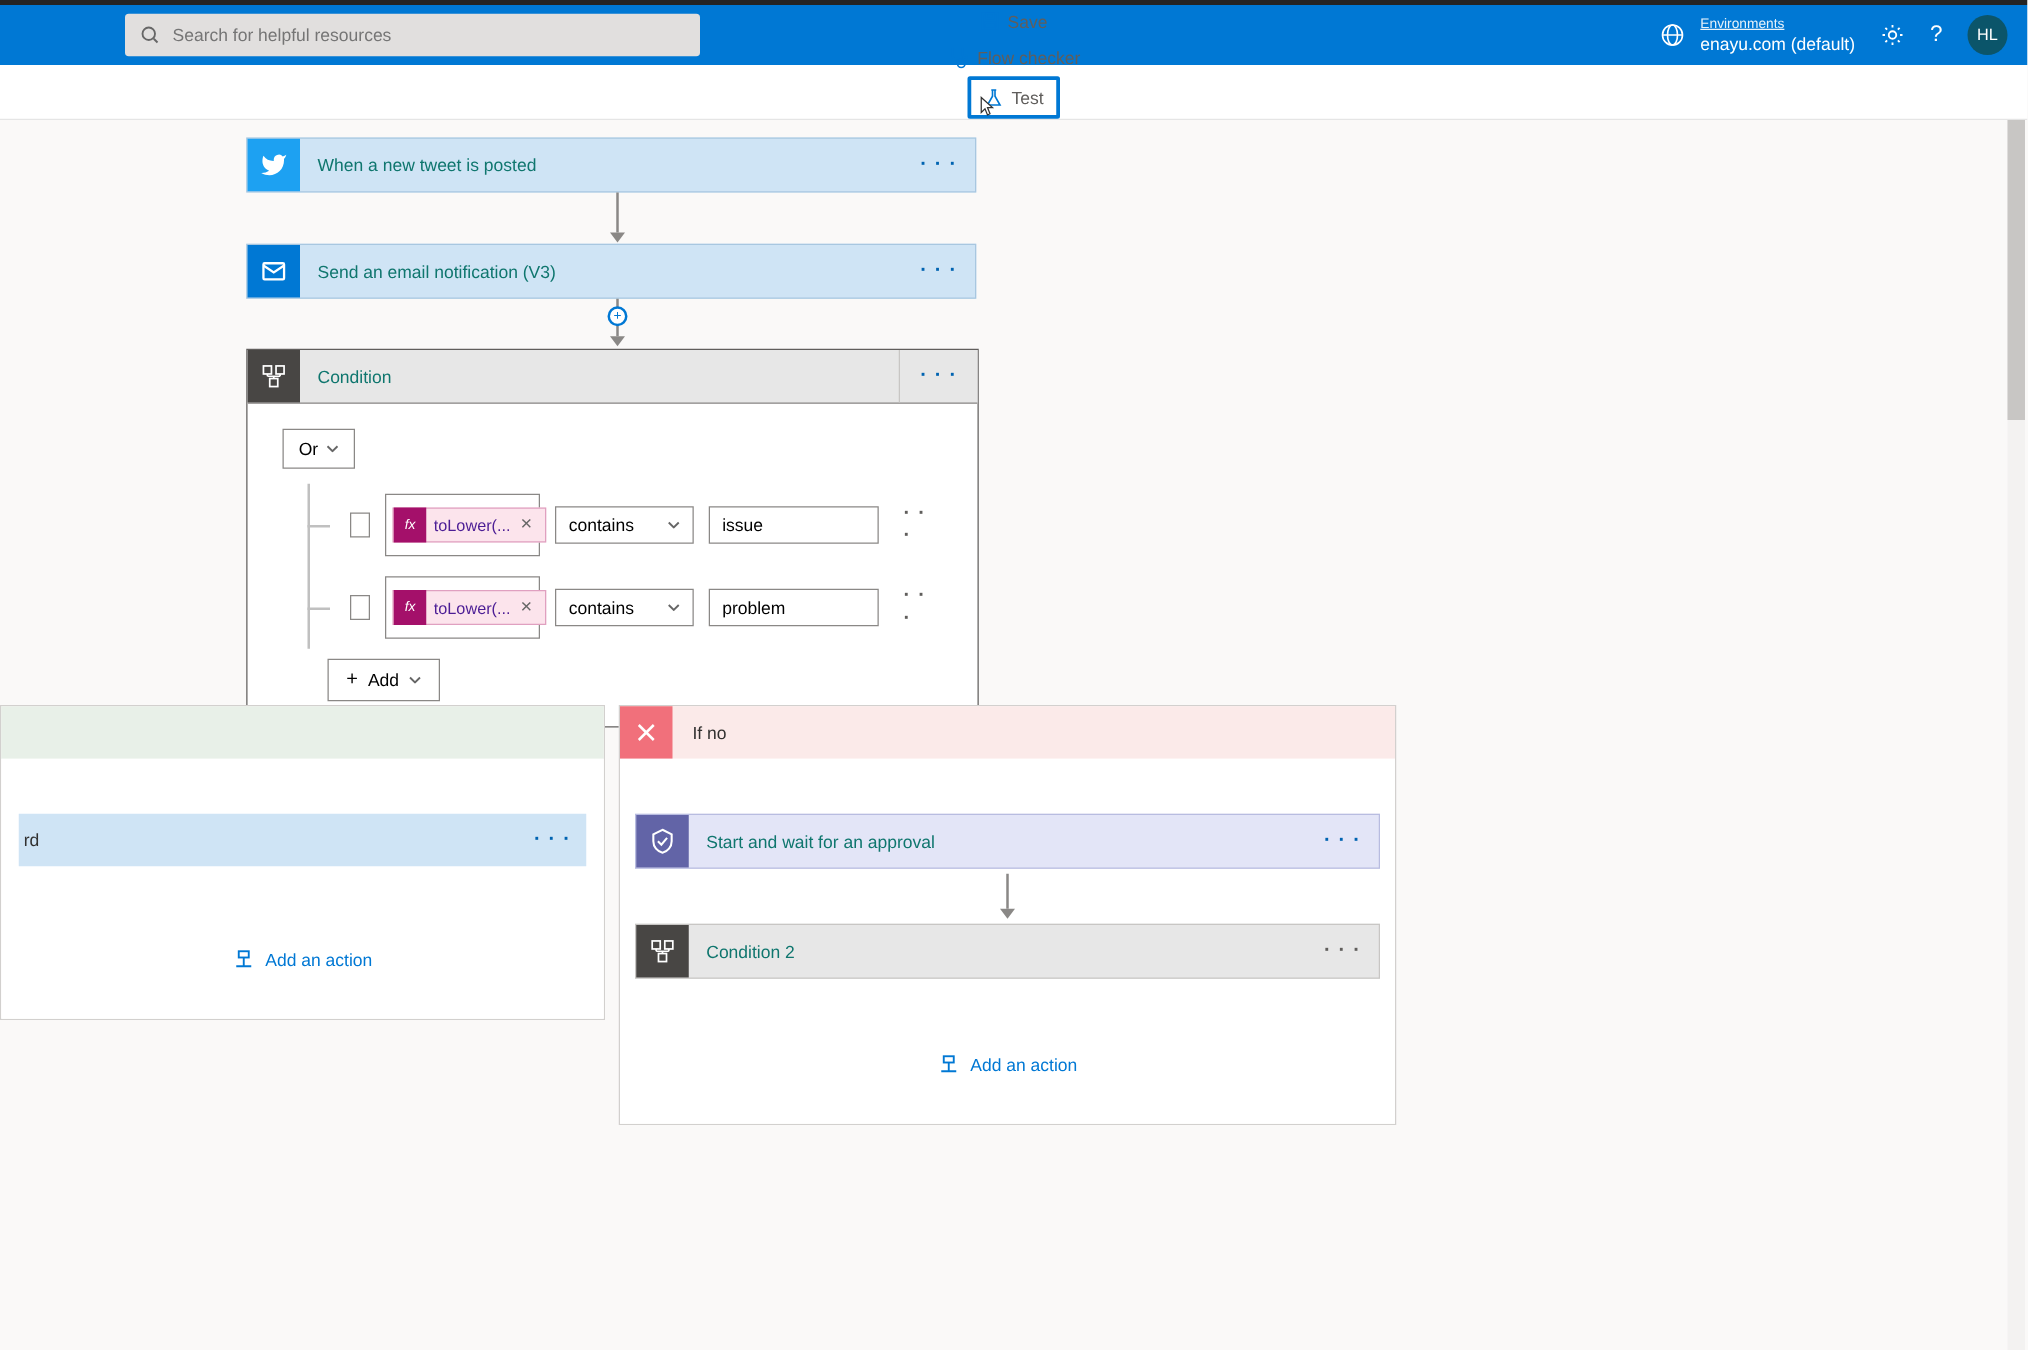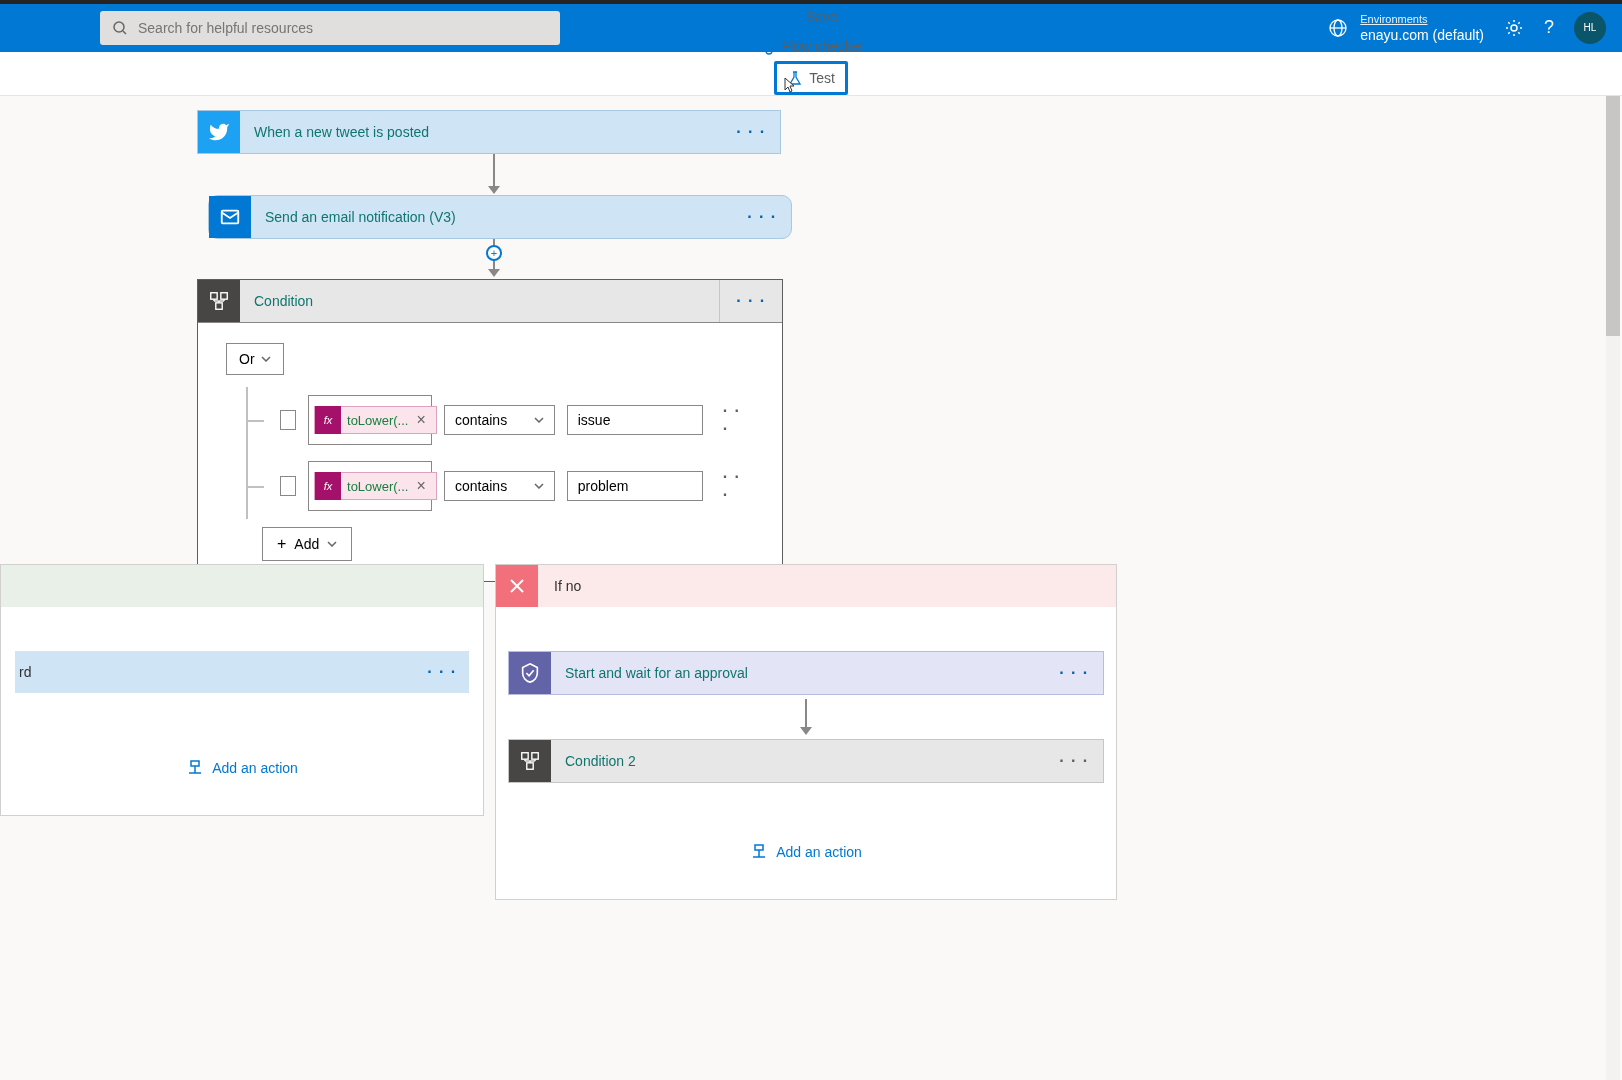--- a/index.html
+++ b/index.html
@@ -9,21 +9,21 @@
     .header { background: #0078d4; height: 48px; display: flex; align-items: center; padding: 0 16px; color: white; }
     .search-box { margin-left: 84px; width: 460px; height: 34px; background: #e1dfde; border-radius: 3px; display: flex; align-items: center; padding: 0 12px; }
     .search-box svg { margin-right: 10px; }
     .search-box input { border: none; background: transparent; outline: none; font-size: 14px; color: #666; flex: 1; }
     .header-right { margin-left: auto; display: flex; align-items: center; gap: 20px; }
     .env-section { display: flex; align-items: center; gap: 12px; }
     .env-text { display: flex; flex-direction: column; line-height: 1.3; }
     .env-label { font-size: 11px; opacity: 0.9; text-decoration: underline; }
     .env-value { font-size: 14px; }
     .header-icon { cursor: pointer; display: flex; align-items: center; }
-    .avatar { width: 32px; height: 32px; border-radius: 50%; background: #0b556a; display: flex; align-items: center; justify-content: center; font-size: 10px; font-weight: 500; }
+    .avatar { width: 32px; height: 32px; border-radius: 50%; background: #0b556a; display: flex; align-items: center; justify-content: center; font-size: 13px; font-weight: 500; }
     
     .toolbar { background: white; height: 44px; display: flex; align-items: center; justify-content: flex-end; padding: 0 8px; border-bottom: 1px solid #e5e5e5; flex-direction: column; }
     .toolbar-btn { display: flex; align-items: center; gap: 6px; padding: 6px 10px; cursor: pointer; color: #605e5c; font-size: 14px; }
     .toolbar-btn.highlighted { border: 3px solid #0078d4; border-radius: 2px; }
     
     .canvas { position: relative; width: 100%; height: calc(100% - 96px); overflow: hidden; }
     
     .flow-card { position: absolute; width: 584px; background: #cfe4f5; border: 1px solid #a8c7e0; display: flex; align-items: center; }
     .card-icon { width: 42px; height: 42px; display: flex; align-items: center; justify-content: center; flex-shrink: 0; }
     .card-title { flex: 1; padding: 0 14px; font-size: 14px; color: #0f766e; }
@@ -45,21 +45,21 @@
     .condition-header .card-menu-box { border-left: 1px solid #c8c6c4; padding: 12px 16px; }
     .condition-body { padding: 20px 28px 20px 28px; }
     .or-selector { border: 1px solid #8a8886; padding: 7px 12px; display: inline-flex; align-items: center; gap: 6px; font-size: 14px; cursor: pointer; }
     .condition-rows { margin-top: 12px; border-left: 2px solid #c0c0c0; padding-left: 0; margin-left: 20px; }
     .condition-row { display: flex; align-items: center; gap: 12px; padding: 8px 0 8px 32px; position: relative; }
     .condition-row::before { content: ''; position: absolute; left: -2px; top: 50%; width: 18px; height: 2px; background: #c0c0c0; }
     .cond-checkbox { width: 20px; height: 20px; border: 1px solid #8a8886; background: white; cursor: pointer; }
     .expr-box { border: 1px solid #8a8886; padding: 5px; display: flex; align-items: center; height: 50px; }
     .expr-pill { background: #fce4ec; border: 1px solid #e0a0c0; display: flex; align-items: center; height: 28px; padding-right: 8px; }
     .fx-badge { background: #a4106a; color: white; width: 26px; height: 28px; display: flex; align-items: center; justify-content: center; font-size: 11px; font-style: italic; }
-    .expr-text { padding: 0 6px; font-size: 13px; color: #15803d; }
+    .expr-text { padding: 0 6px; font-size: 13px; color: #4c1d95; }
     .expr-close { color: #666; cursor: pointer; padding: 0 2px; }
     .operator-select { border: 1px solid #8a8886; height: 30px; width: 136px; padding: 0 10px; display: flex; align-items: center; justify-content: space-between; font-size: 14px; cursor: pointer; }
     .value-input { border: 1px solid #8a8886; height: 30px; width: 136px; padding: 0 10px; font-size: 14px; outline: none; }
     .row-menu { color: #605e5c; cursor: pointer; padding: 0 8px; }
     .add-row-btn { border: 1px solid #8a8886; padding: 7px 14px; display: inline-flex; align-items: center; gap: 8px; font-size: 14px; cursor: pointer; margin-top: 8px; margin-left: 36px; }
     
     .branch-card { position: absolute; border: 1px solid #d2d0ce; background: white; }
     .branch-header { display: flex; align-items: center; padding: 0; }
     .branch-header-bg-red { background: #fbeae9; }
     .branch-icon-red { background: #f1707b; width: 42px; height: 42px; display: flex; align-items: center; justify-content: center; }
@@ -153,21 +153,21 @@
     </div>
     <div class="card-title">When a new tweet is posted</div>
     <div class="card-menu dots">· · ·</div>
   </div>
 
   <div class="arrow" style="left:488px; top:58px;">
     <div class="arrow-line" style="height:32px;"></div>
     <div class="arrow-head"></div>
   </div>
 
-  <div class="flow-card" style="left:208px; top:99px;border-radius:10px;">
+  <div class="flow-card" style="left:197px; top:99px;">
     <div class="card-icon mail-icon">
       <svg width="22" height="22" viewBox="0 0 24 24" fill="none" stroke="white" stroke-width="2">
           <rect x="3" y="5" width="18" height="14" rx="1"></rect>
           <path d="M3 7l9 6 9-6"></path>
         </svg>
     </div>
     <div class="card-title">Send an email notification (V3)</div>
     <div class="card-menu dots">· · ·</div>
   </div>
 

